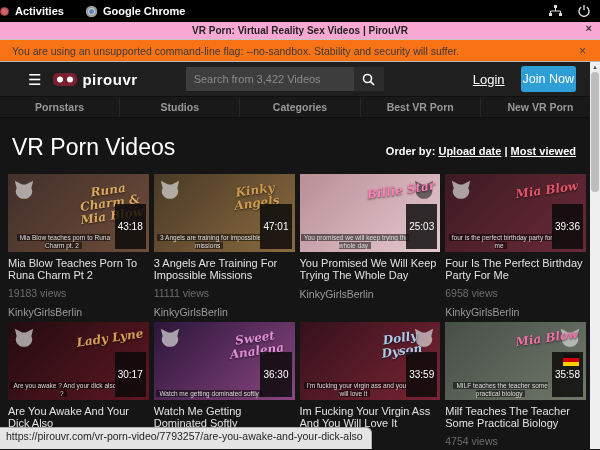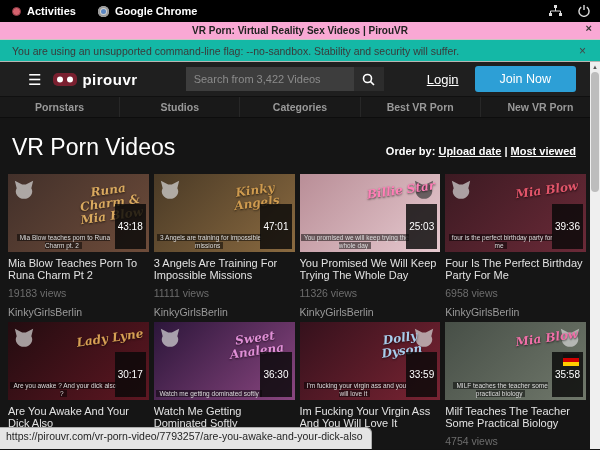--- a/index.html
+++ b/index.html
@@ -2,59 +2,59 @@
 <html><head>
 <meta charset="utf-8">
 <style>
   * { margin:0; padding:0; box-sizing:border-box; }
   html,body { width:600px; height:450px; overflow:hidden; background:#141414;
               font-family:"Liberation Sans", sans-serif; }
 
   
   .gnome-bar { position:relative; height:22px; background:#000; color:#fff;
                display:flex; align-items:center; font-size:11px; }
-  .gnome-left { display:flex; align-items:center; gap:22px; padding-left:12px; }
+  .gnome-left { display:flex; align-items:center; gap:22px; }
   .gnome-item { display:flex; align-items:center; gap:6px; font-weight:bold; cursor:default; }
   .dot-icon { width:9px; height:9px; border-radius:50%; background:#d4626e; border:1px solid #8c3c46; }
   .chrome-icon { width:11px; height:11px; border-radius:50%; background:#cfcfcf;
                  box-shadow:inset 0 0 0 2px #9a9a9a; position:relative; }
   .chrome-icon::after { content:""; position:absolute; left:3px; top:3px; width:5px; height:5px;
                  border-radius:50%; background:#5a86c2; }
   .gnome-clock { position:absolute; left:0; right:0; text-align:center; font-weight:bold; }
   .gnome-right { margin-left:auto; display:flex; align-items:center; gap:16px; padding-right:10px; position:relative; }
   .gnome-right svg { display:block; }
 
   
   .tab-bar { position:relative; height:18px; background:#f9a8d4; color:#222;
              display:flex; align-items:center; justify-content:center;
              font-size:10px; font-weight:bold; border-bottom:1px solid #c9c6c2; }
   .tab-close { position:absolute; right:8px; top:0; font-size:11px; color:#333; cursor:pointer; }
 
   
-  .warn-bar { position:relative; height:22px; background:#14b8a6; color:#3a3a3a;
+  .warn-bar { position:relative; height:22px; background:#f97316; color:#3a3a3a;
               display:flex; align-items:center; padding:0 12px; font-size:10.5px;
               border-bottom:1px solid #b9b6b2; }
   .warn-close { position:absolute; right:14px; font-size:12px; color:#444; cursor:pointer; }
 
   
   .site { position:relative; height:387px; background:#151515; overflow:hidden; }
 
   .hdr { height:34px; background:#1f1f1f; display:flex; align-items:center; padding:0 14px; }
   .burger { color:#fff; font-size:15px; margin:0 12px 0 14px; cursor:pointer; line-height:1; }
   .logo { display:flex; align-items:center; gap:5px; cursor:pointer; }
   .goggle { width:24px; height:15px; }
   .logo-text { color:#fff; font-weight:bold; font-size:15px; letter-spacing:.5px; }
   .search-wrap { display:flex; margin-left:48px; }
   .search-input { width:168px; height:24px; background:#3d3d3d; border:none; outline:none;
                   color:#bbb; font-size:11px; padding:0 8px; font-family:"Liberation Sans",sans-serif; }
   .search-input::placeholder { color:#8b8b8b; }
   .search-btn { width:30px; height:24px; background:#2c2c2c; border:none; cursor:pointer;
                 display:flex; align-items:center; justify-content:center; }
   .login { margin-left:auto; color:#fff; font-size:13px; cursor:pointer; margin-right:16px;text-decoration:underline; }
-  .join-btn { color:#fff; border:none; font-size:12.5px; padding:6px 25px; border-radius:3px;
+  .join-btn { color:#fff; border:none; font-size:12.5px; padding:6px 2px; border-radius:3px;
               cursor:pointer; margin-right:10px; font-family:"Liberation Sans",sans-serif; }
 
   .nav { height:22px; background:#191919; display:flex; border-top:1px solid #101010;
          border-bottom:1px solid #0d0d0d; }
   .nav-item { flex:1; display:flex; align-items:center; justify-content:center;
               color:#999; font-size:10.5px; font-weight:bold; cursor:pointer;
               border-left:1px solid #272727; }
   .nav-item:first-child { border-left:none; }
 
   .heading-row { display:flex; align-items:flex-end; justify-content:space-between;
@@ -214,21 +214,20 @@
       <div class="thumb" style="background: linear-gradient(135deg, rgb(185, 142, 151), rgb(230, 201, 207));">
         <svg class="catlogo tr" viewBox="0 0 24 24">
             <path d="M4 10 L2 2 L10 6 L14 6 L22 2 L20 10 A9 8 0 1 1 4 10 Z" fill="#3a3a3a"></path>
           </svg>
         <div class="overlay-name" style="color: rgb(255, 127, 183);">Billie Star</div>
         <div class="captions"><span>You promised we will keep trying the whole day</span></div>
         <span class="duration">25:03</span>
 
       </div>
       <div class="v-title">You Promised We Will Keep Trying The Whole Day</div>
-      <div class="v-views">11326 views</div>
       <div class="v-studio">KinkyGirlsBerlin</div>
     </div>
 
     <div class="card">
       <div class="thumb" style="background: linear-gradient(135deg, rgb(60, 26, 34), rgb(107, 42, 56));">
         <svg class="catlogo tl" viewBox="0 0 24 24">
             <path d="M4 10 L2 2 L10 6 L14 6 L22 2 L20 10 A9 8 0 1 1 4 10 Z" fill="#d8d8d8"></path>
           </svg>
         <div class="overlay-name" style="color: rgb(226, 85, 106);">Mia Blow</div>
         <div class="captions"><span>four is the perfect birthday party for me</span></div>

